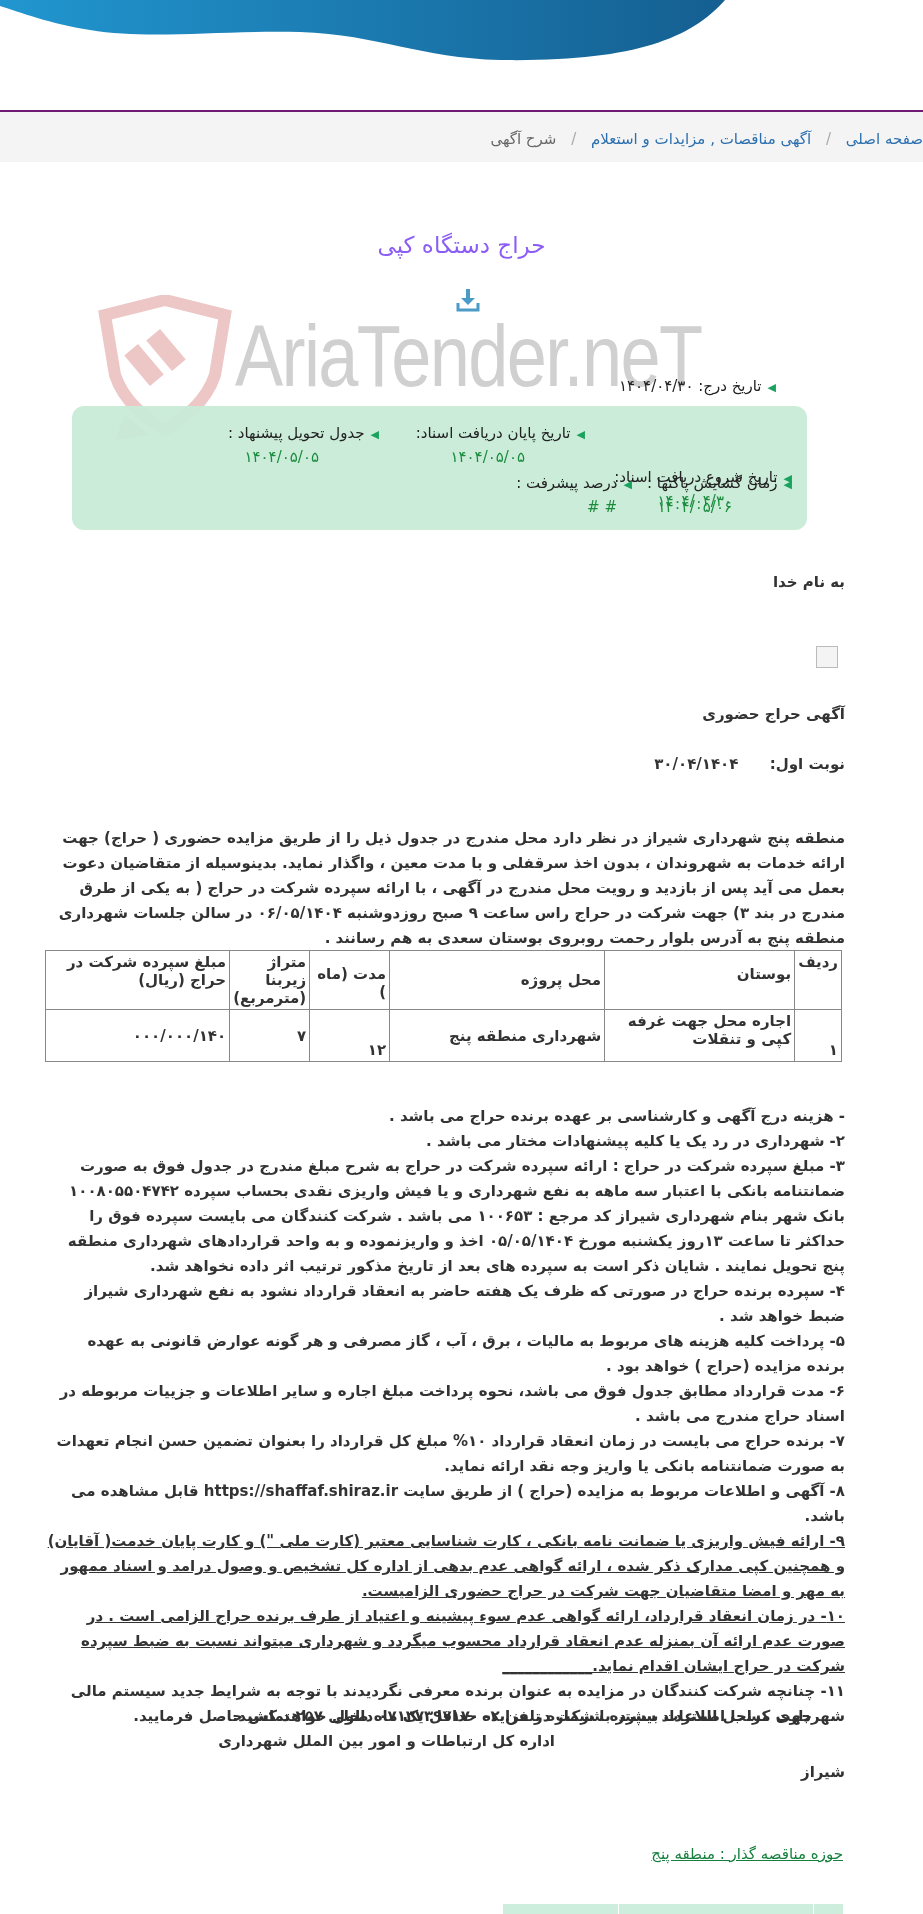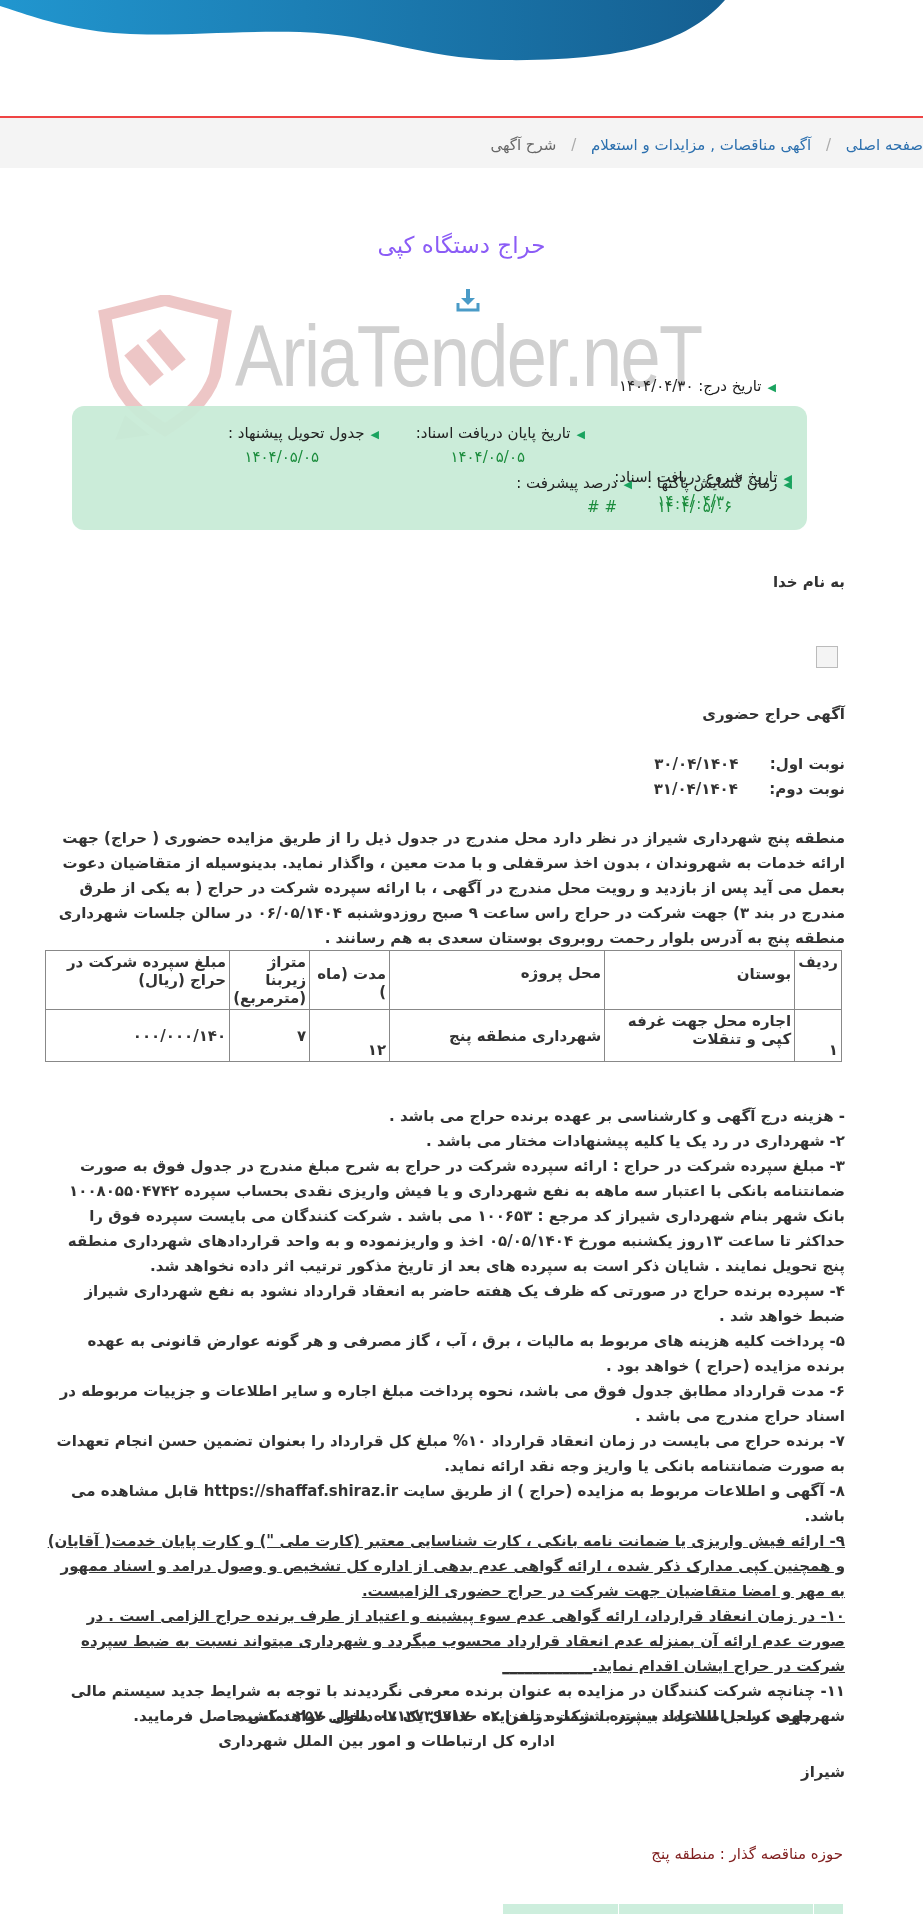--- a/index.html
+++ b/index.html
@@ -4,22 +4,22 @@
 <style>
   * { box-sizing: border-box; }
   html, body { margin: 0; padding: 0; }
   body {
     width: 923px; height: 1914px; overflow: hidden; background: #ffffff;
     font-family: "DejaVu Sans", sans-serif; color: #222;
     position: relative;
   }
   .wave { position: absolute; left: 0; top: 0; width: 923px; height: 70px; }
   .breadcrumb-bar {
-    position: absolute; top: 116px; left: 0; width: 923px; height: 52px;
-    background: #f4f4f4; border-top: 2px solid #ef4444;
+    position: absolute; top: 110px; left: 0; width: 923px; height: 52px;
+    background: #f4f4f4; border-top: 2px solid #701a75;
     direction: rtl; padding: 18px 0 0 0; font-size: 15px;
   }
   .breadcrumb-bar span { display: inline-block; }
   .bc-link { color: #2b6fae; }
   .bc-sep { color: #aaa; margin: 0 10px; }
   .bc-current { color: #666; }
   .page-title {
     position: absolute; top: 232px; left: 0; width: 923px; text-align: center;
     color: #8b5cf6; font-size: 23px; direction: rtl;
   }
@@ -43,21 +43,21 @@
   .info-cell .val { color: #1a8c3c; margin-top: 6px; padding-right: 60px; font-size: 15px; }
   .content { position: absolute; left: 45px; width: 800px; direction: rtl; font-weight: bold; color: #333; }
   .p { font-size: 15px; line-height: 25px; margin: 0; }
   .u { text-decoration: underline; font-weight: bold; color: #333; }
   table.items {
     position: absolute; top: 950px; left: 45px; width: 797px; border-collapse: collapse; direction: rtl;
     font-size: 15px; font-weight: bold; color: #333;
   }
   table.items td { border: 1px solid #888; padding: 2px 3px; vertical-align: top; text-align: right; }
   .broken-img { position: absolute; top: 646px; left: 816px; width: 22px; height: 22px; border: 1px solid #bbb; background: #f4f4f4; }
-  .footer-field { position: absolute; top: 1845px; right: 80px; direction: rtl; font-size: 15px; color: #7f1d1d; }
+  .footer-field { position: absolute; top: 1845px; right: 80px; direction: rtl; font-size: 15px; color: #15803d; text-decoration: underline; }
   .bottom-table { position: absolute; top: 1904px; left: 502px; width: 341px; height: 10px; display: flex; }
   .bottom-table div { background: #cdeedd; border-left: 1px solid #fff; height: 10px; }
 </style>
 </head>
 <body>
 
 <svg class="wave" viewBox="0 0 923 70" preserveAspectRatio="none">
   <defs>
     <linearGradient id="wg" x1="0" y1="0" x2="1" y2="0">
       <stop offset="0" stop-color="#2196cf"></stop>
@@ -123,32 +123,31 @@
 
 <div class="content" style="top:570px;">
   <p class="p">به نام خدا</p>
 </div>
 <div class="broken-img"></div>
 <div class="content" style="top:702px;">
   <p class="p">آگهی حراج حضوری</p>
 </div>
 <div class="content" style="top:752px;">
   <p class="p"><span>نوبت اول:</span>&nbsp;&nbsp;&nbsp;&nbsp;&nbsp;&nbsp;<span>۳۰/۰۴/۱۴۰۴</span></p>
-  <p class="p"><span>نوبت دوم:</span>&nbsp;&nbsp;&nbsp;&nbsp;&nbsp;&nbsp;<span>۳۱/۰۴/۱۴۰۴</span></p>
 </div>
 <div class="content" style="top:826px; width:800px;">
   <p class="p">منطقه پنج شهرداری شیراز در نظر دارد محل مندرج در جدول ذیل را از طریق مزایده حضوری ( حراج) جهت ارائه خدمات به شهروندان ، بدون اخذ سرقفلی و با مدت معین ، واگذار نماید. بدینوسیله از متقاضیان دعوت بعمل می آید پس از بازدید و رویت محل مندرج در آگهی ، با ارائه سپرده شرکت در حراج ( به یکی از طرق مندرج در بند ۳) جهت شرکت در حراج راس ساعت ۹ صبح روزدوشنبه ۰۶/۰۵/۱۴۰۴ در سالن جلسات شهرداری منطقه پنج به آدرس بلوار رحمت روبروی بوستان سعدی به هم رسانند .</p>
 </div>
 
 <table class="items">
   <tbody>
       <tr>
     <td style="width:42px;">ردیف</td>
     <td style="width:190px; padding-top:14px;">بوستان</td>
-    <td style="width:215px; padding-top:13px;">محل پروژه</td>
+    <td style="width:215px; padding-top:20px;">محل پروژه</td>
     <td style="width:80px; padding-top:14px;">مدت (ماه )</td>
     <td style="width:80px;">متراژ زیربنا (مترمربع)</td>
     <td>مبلغ سپرده شرکت در حراج (ریال)</td>
   </tr>
   <tr style="height:52px;">
     <td style="vertical-align:bottom;">۱</td>
     <td>اجاره محل جهت غرفه کپی و تنقلات</td>
     <td style="vertical-align:middle;">شهرداری منطقه پنج</td>
     <td style="vertical-align:bottom;">۱۲</td>
     <td style="vertical-align:middle;">۷</td>

